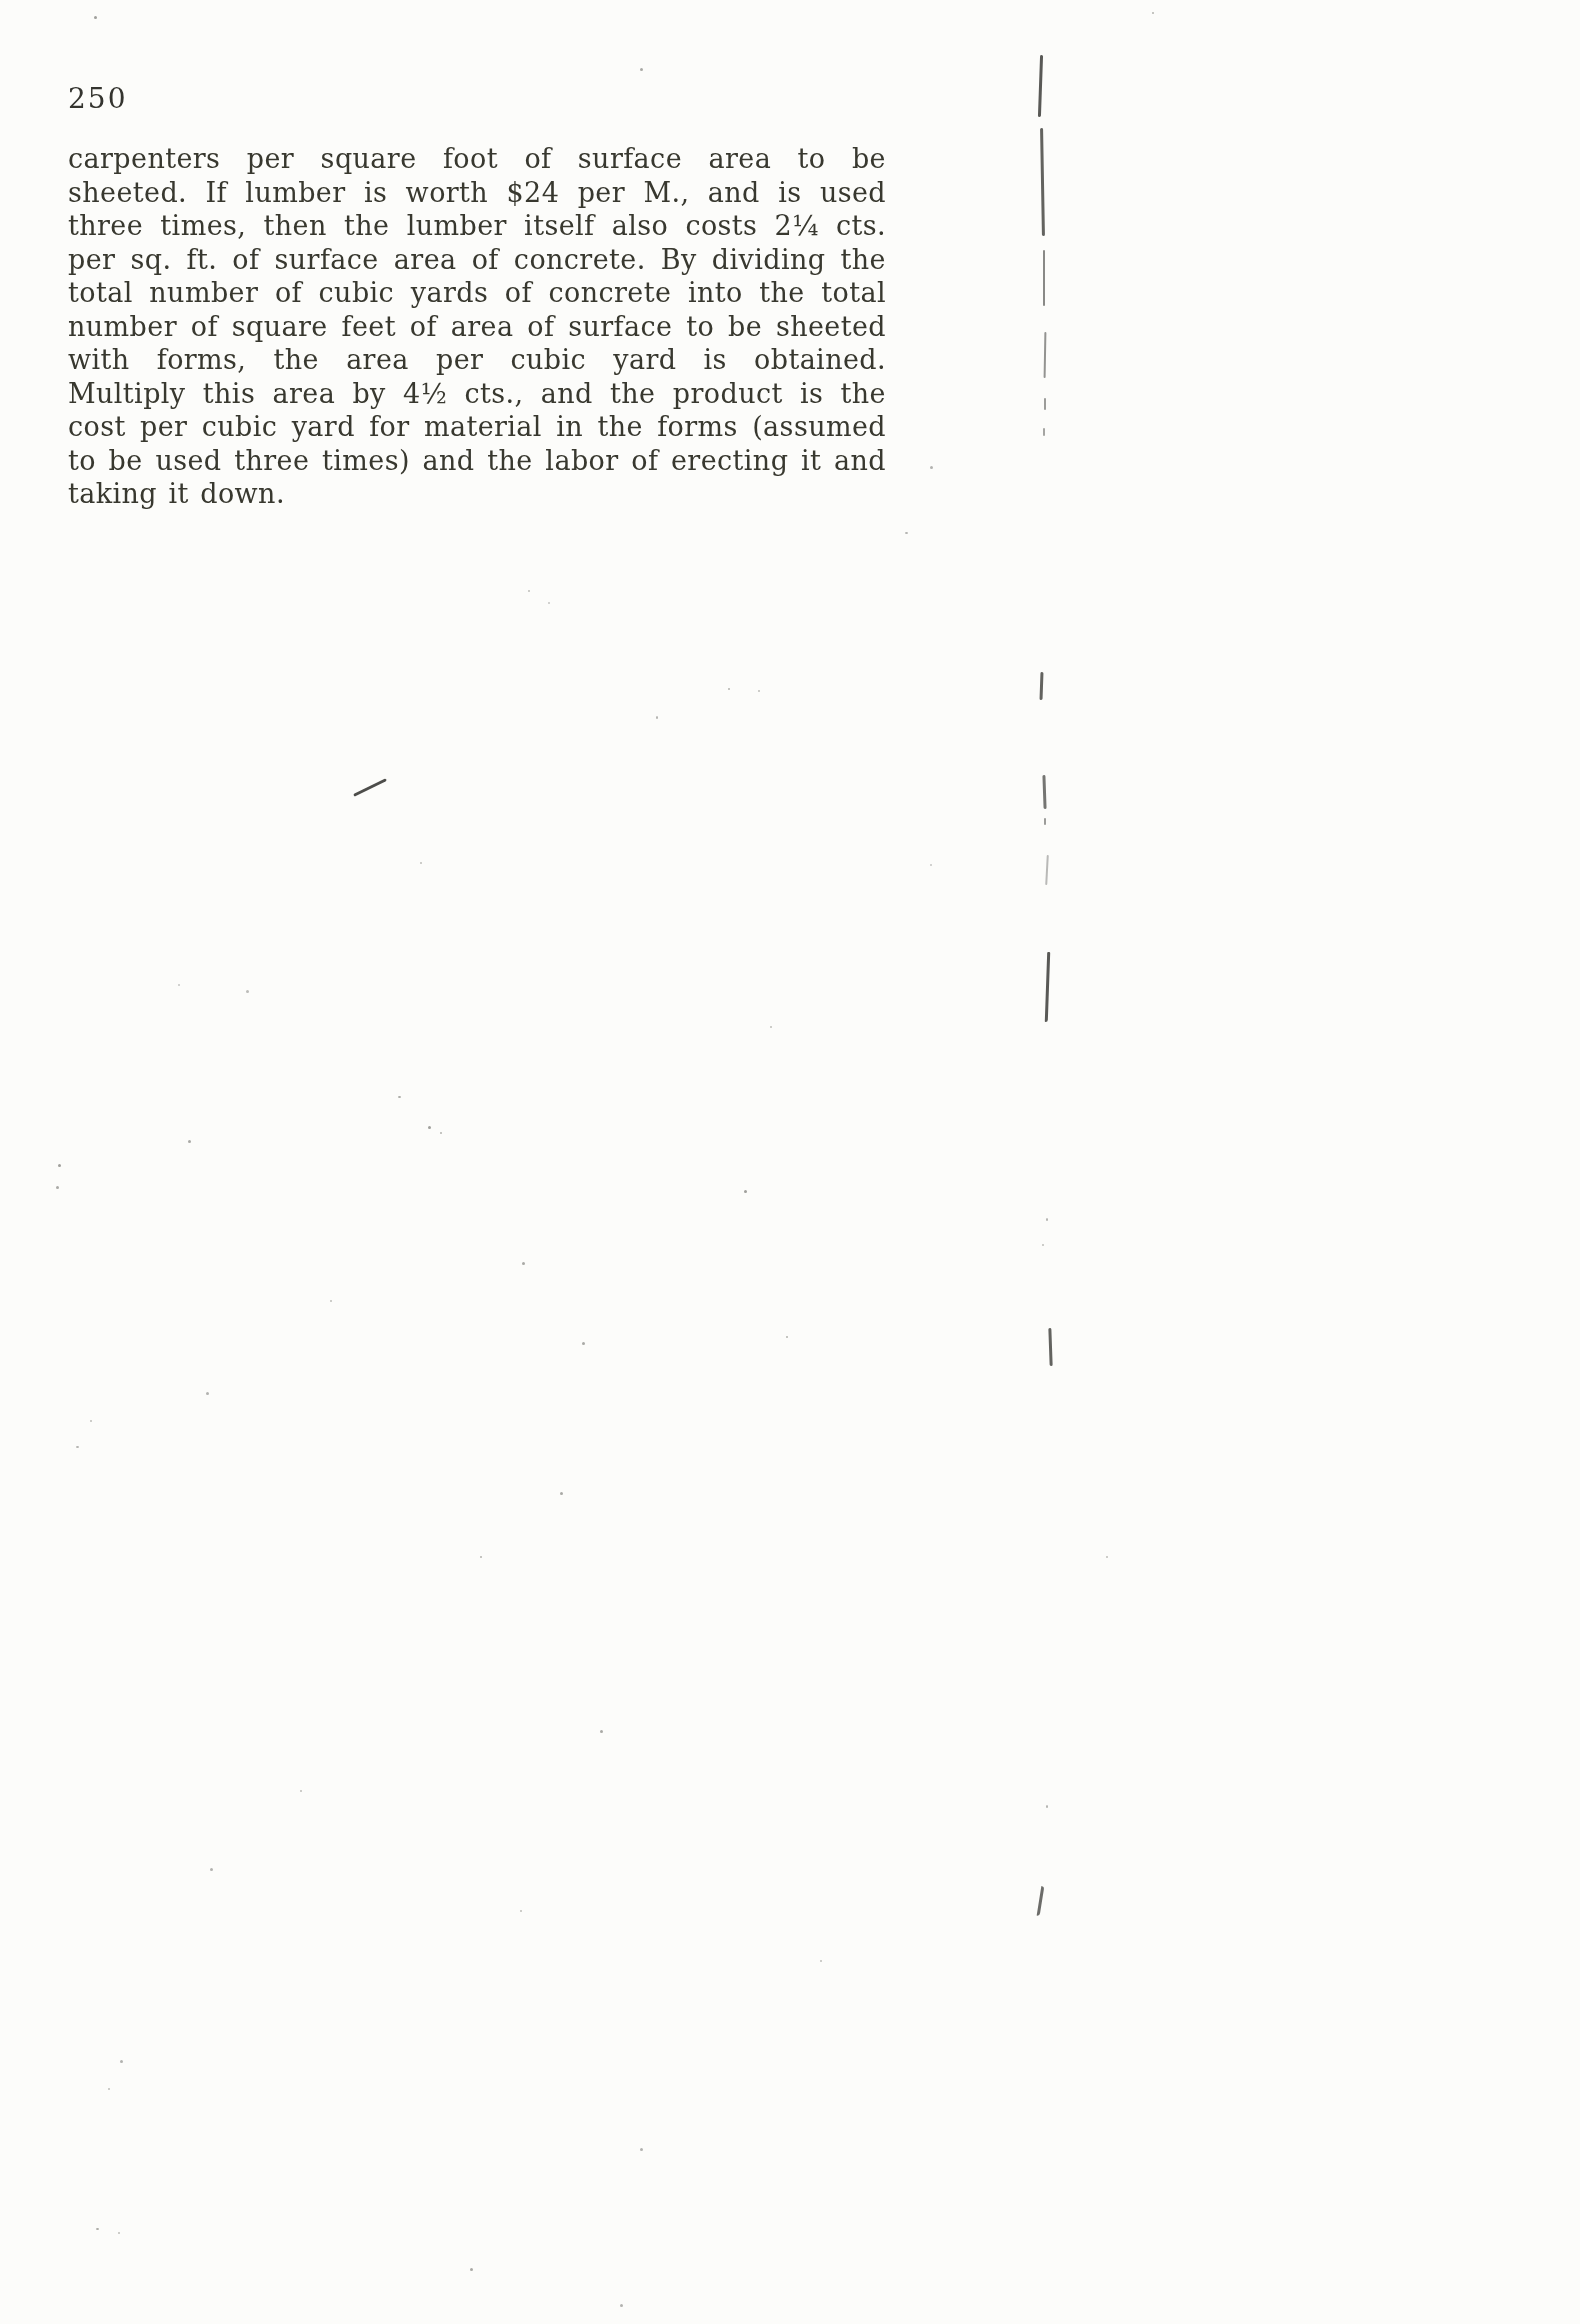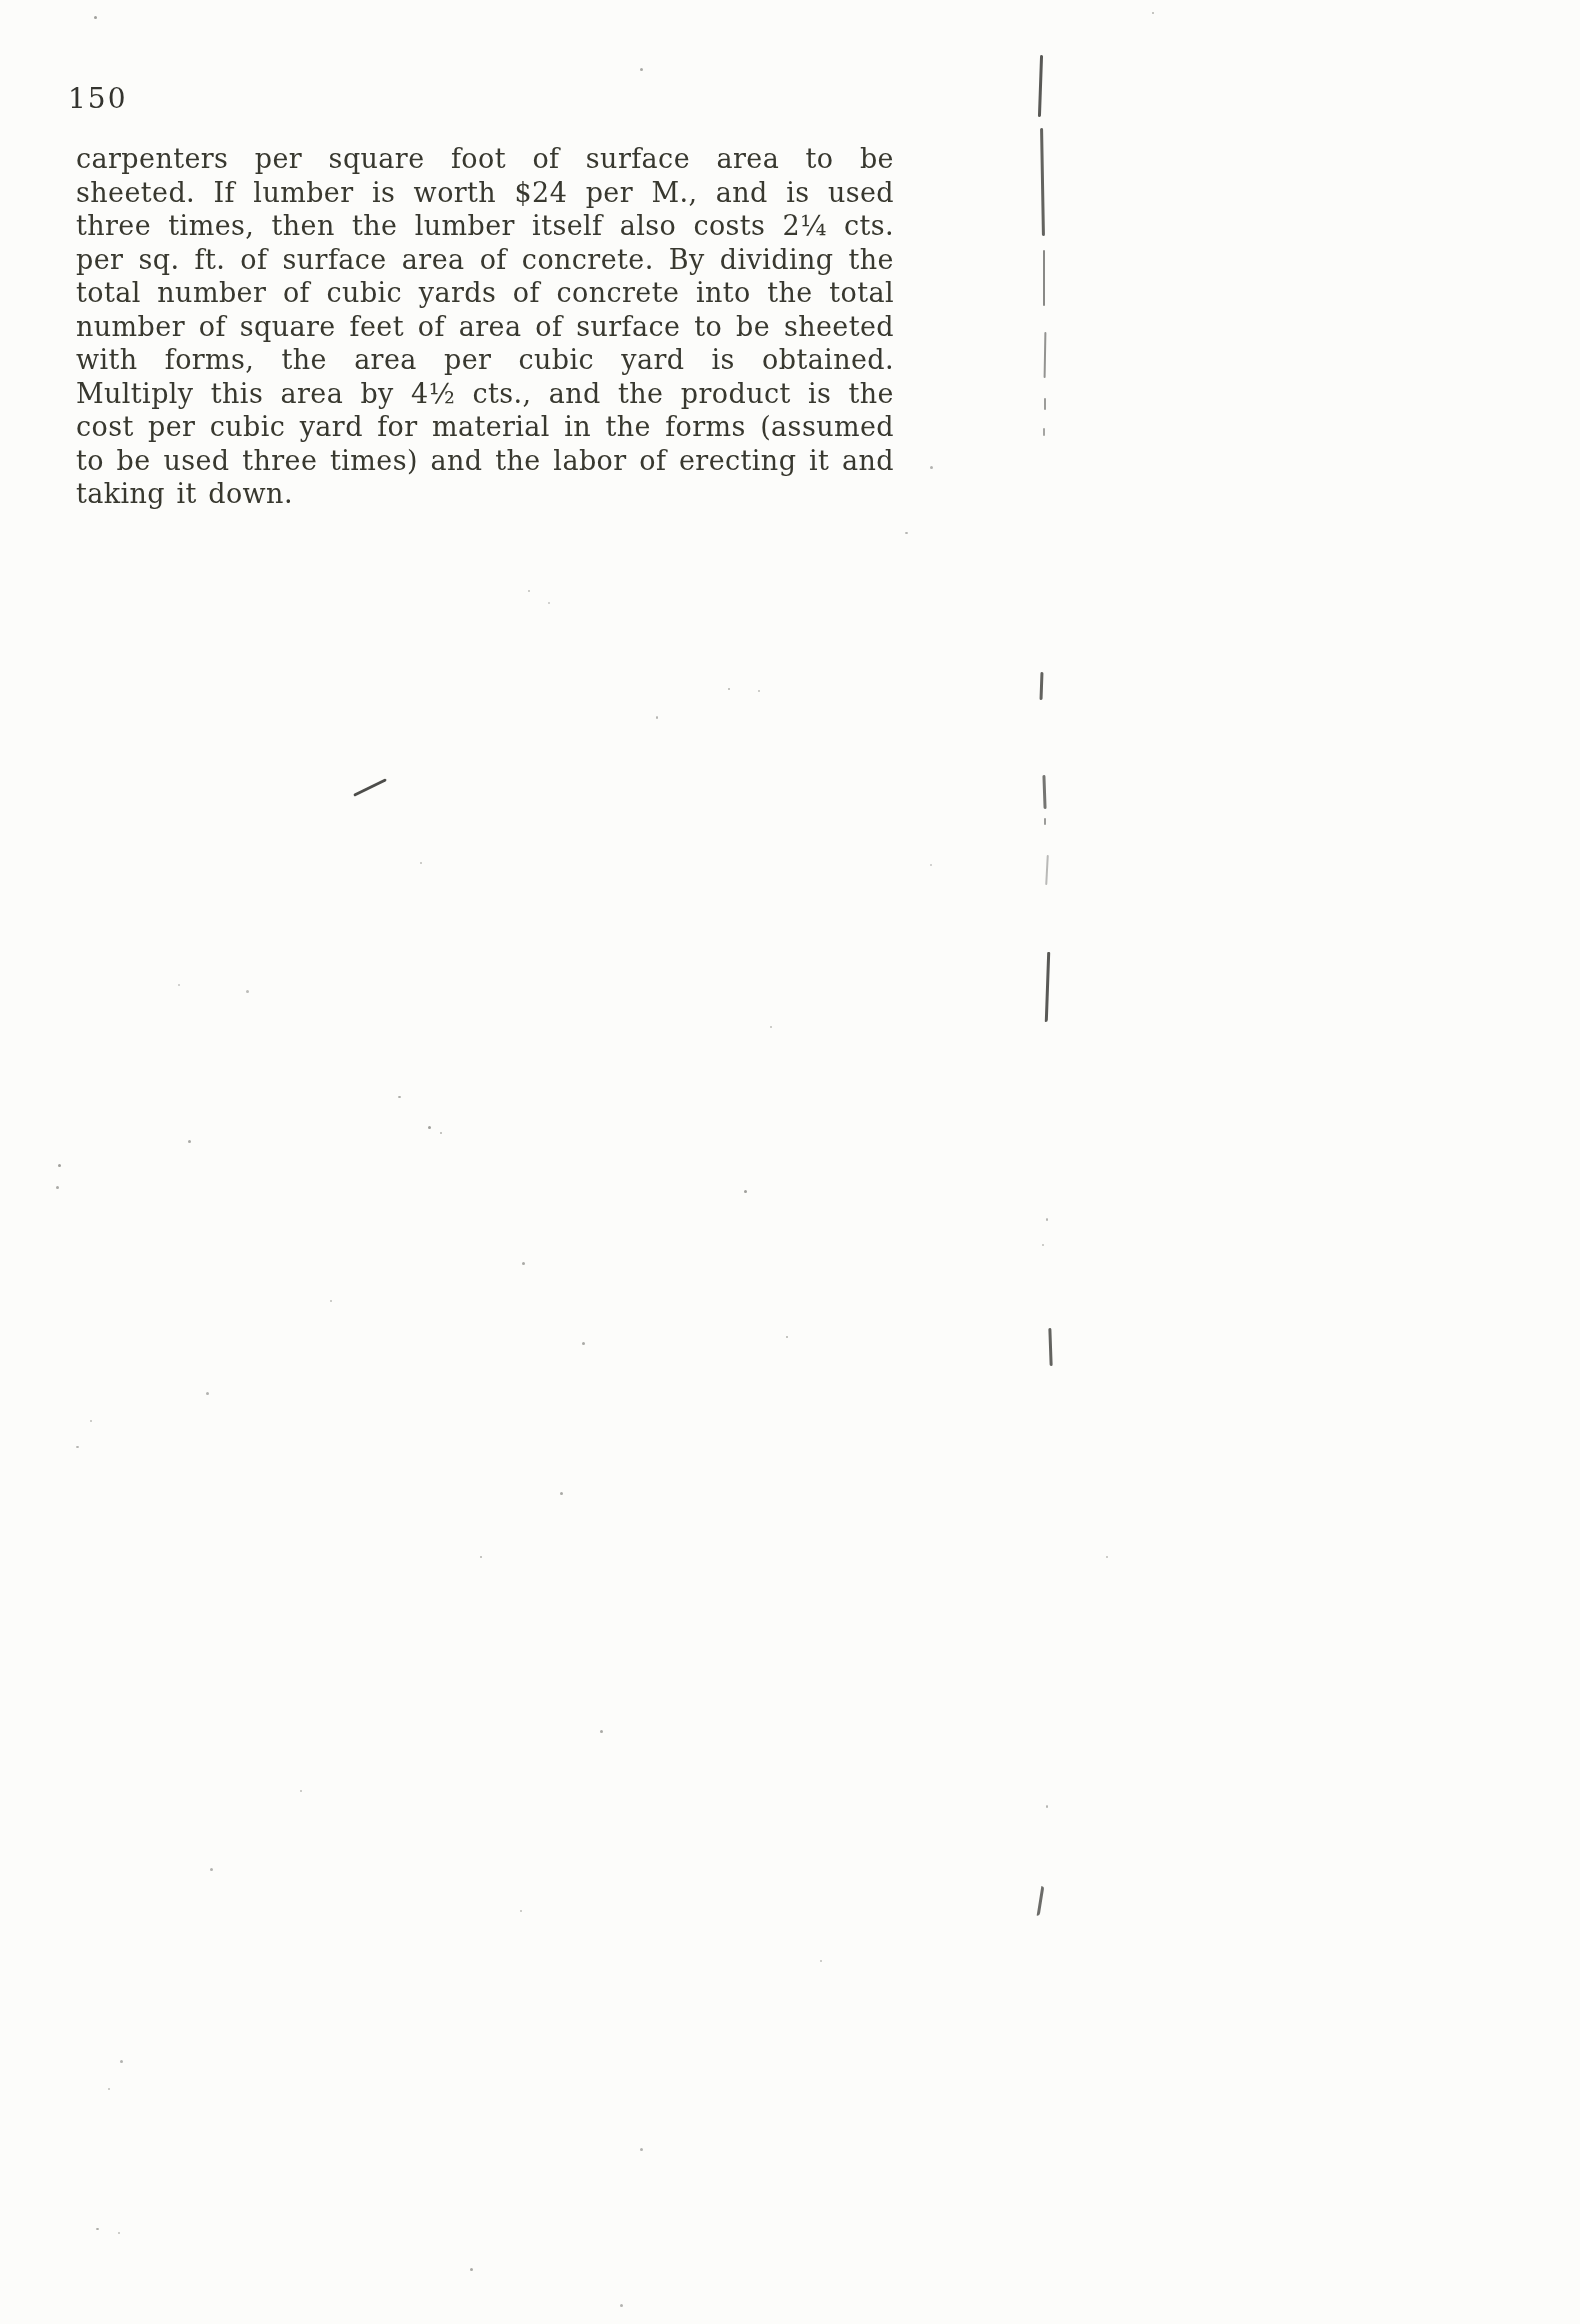--- a/index.html
+++ b/index.html
@@ -39,21 +39,21 @@
     font-style: italic;
     font-size: 27px;
     letter-spacing: 2.5px;
     word-spacing: 14px;
     color: #3c3c38;
   }
 
   
   .textblock {
     position: absolute;
-    left: 76px;
+    left: 68px;
     top: 142px;
     width: 818px;
   }
   .para {
     margin: 0;
     font-size: 27px;
     line-height: 33.5px;
     text-align: justify;
     letter-spacing: 0.4px;
     word-spacing: 2.5px;
@@ -84,21 +84,21 @@
     background: #2e2e2a;
     border-radius: 2px;
   }
 </style>
 </head>
 <body>
 
 <div class="page">
 
   <div class="header">
-    <span class="pagenum">150</span>
+    <span class="pagenum">250</span>
   </div>
 
   <div class="textblock">
     <p class="para">carpenters per square foot of surface area to be sheeted.  If lumber is worth $24 per M., and is used three times, then the lumber itself also costs 2¼ cts. per sq. ft. of surface area of concrete.  By dividing the total number of cubic yards of concrete into the total number of square feet of area of surface to be sheeted with forms, the area per cubic yard is obtained. Multiply this area by 4½ cts., and the product is the cost per cubic yard for material in the forms (assumed to be used three times) and the labor of erecting it and taking it down.</p>
   </div>
 
   <div class="artifacts">
     <div class="vmark" style="left:1039px; top:55px;  width:3px; height:62px;  opacity:.85; transform:rotate(2deg);"></div>
     <div class="vmark" style="left:1041px; top:128px; width:3px; height:108px; opacity:.8;  transform:rotate(-1deg);"></div>
     <div class="vmark" style="left:1043px; top:250px; width:2px; height:56px;  opacity:.6;"></div>

